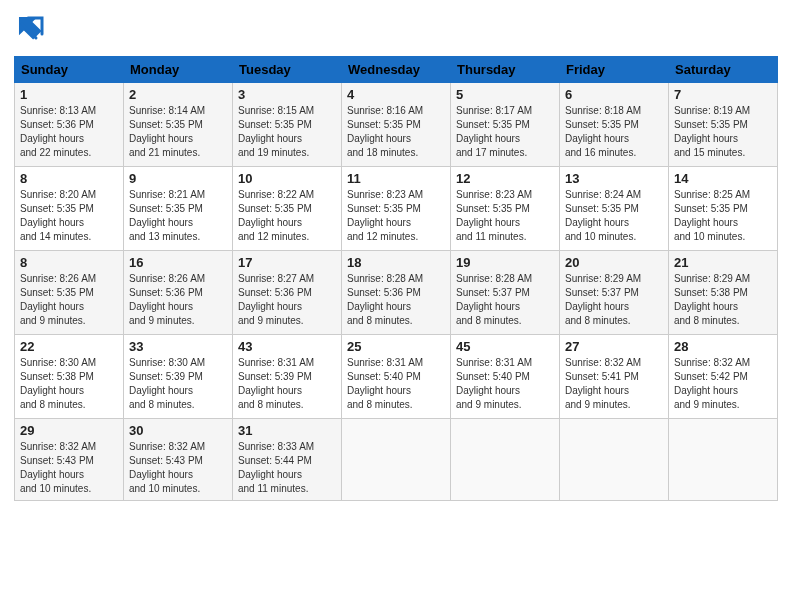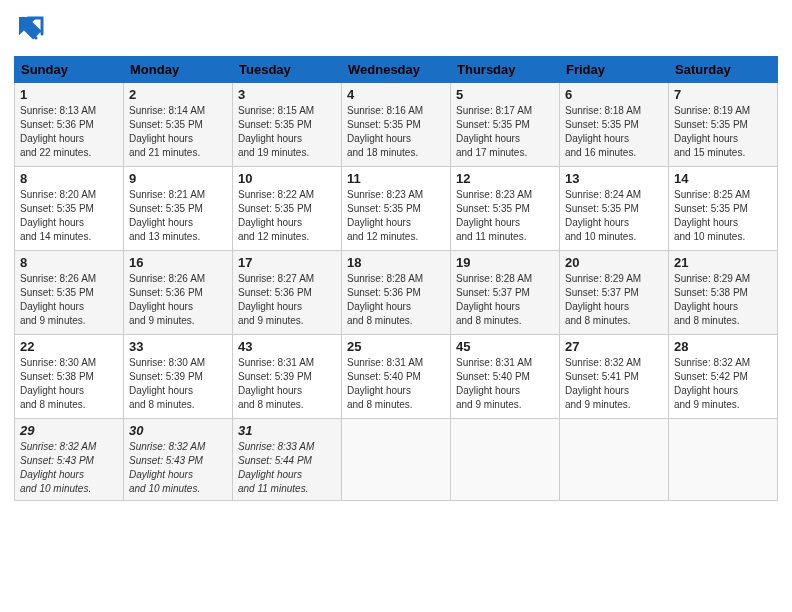--- a/index.html
+++ b/index.html
@@ -78,21 +78,20 @@
     .day-info {
       font-size: 10px;
       color: #333;
       line-height: 1.4;
     }
     .empty-cell {
       background: #f9f9f9 !important;
     }
     .last-row td {
       height: 76px;
-      font-style: italic;
     }
   </style>
 </head>
 <body>
 
 <div class="container">
   <div class="header">
     <div class="logo">
       <div>
         <div style="display:flex;align-items:center;">

